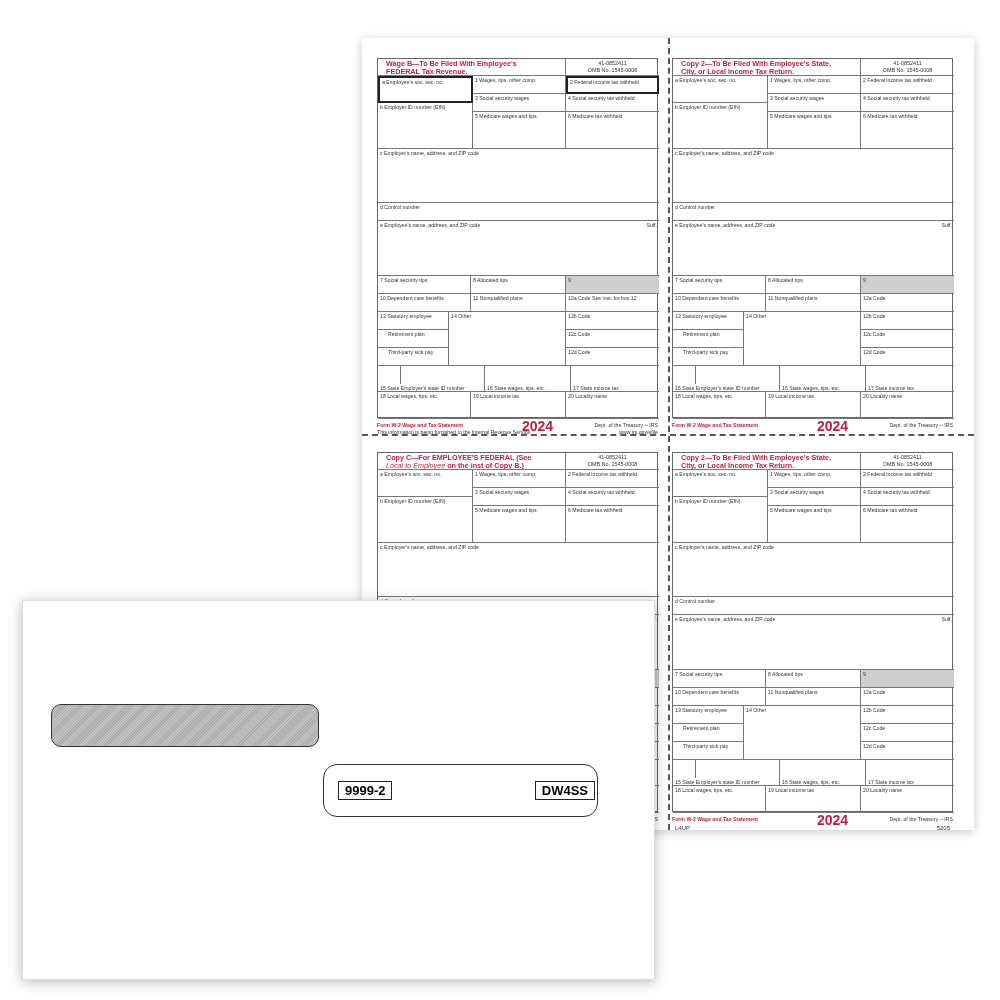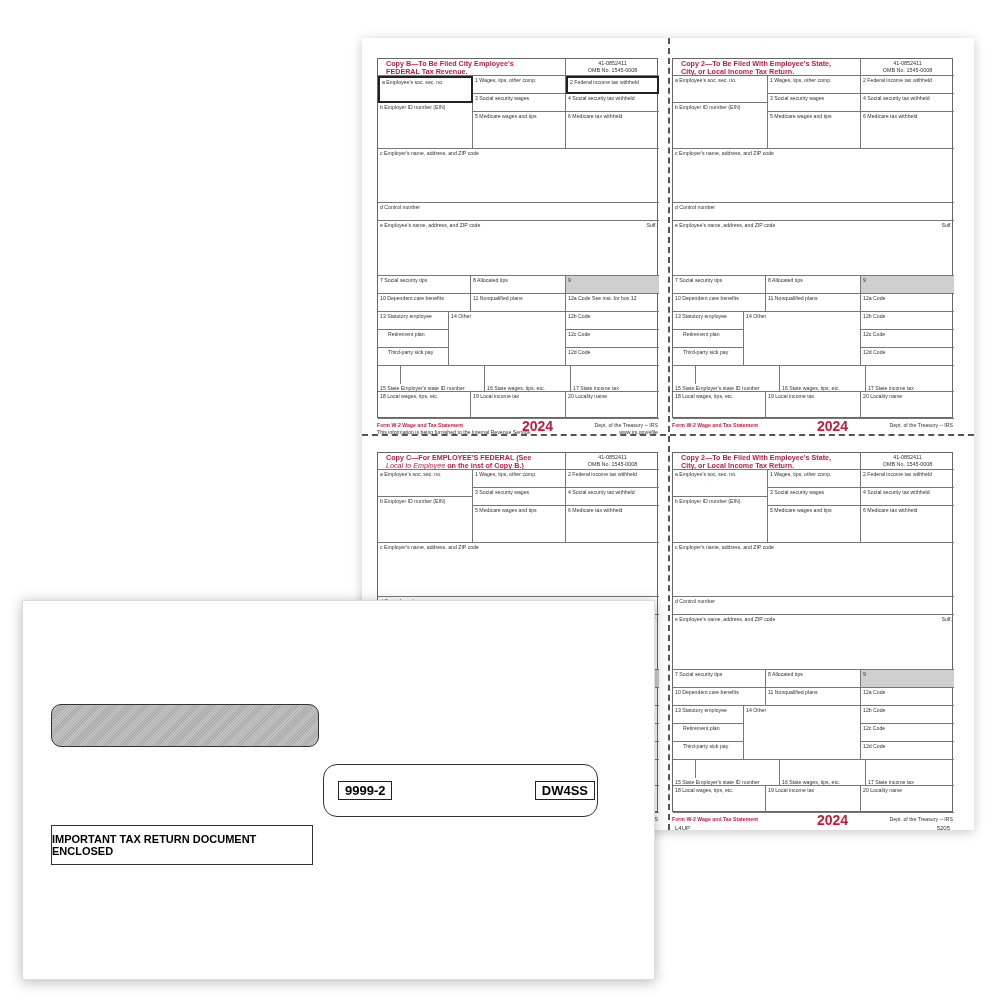--- a/index.html
+++ b/index.html
@@ -34,21 +34,21 @@
 </style>
 </head>
 <body>
 
 <div class="sheet">
   <div class="fold-v"></div>
   <div class="fold-h"></div>
 <div class="form" style="left: 15px; top: 20px;">
       <div class="grid" style="height: 360px;">
         <div class="cell" style="left: 0px; top: 0px; width: 188px; height: 17px; padding: 1px 8px;">
-          <div class="title">Copy B—To Be Filed City Employee's</div>
+          <div class="title">Wage B—To Be Filed With Employee's</div>
           <div class="title"><i></i> <span>FEDERAL Tax Revenue.</span></div>
         </div>
         <div class="cell nor omb" style="left: 188px; top: 0px; width: 93px; height: 17px; line-height: 7px;">
           <div>41-0852411</div>
           <div>OMB No. 1545-0008</div>
         </div>
         <div class="cell thick" style="left: 0px; top: 17px; width: 95px; height: 27px;"><span>a  Employee's soc. sec. no.</span></div>
         <div class="cell " style="left: 0px; top: 44px; width: 95px; height: 46px;"><span>b  Employer ID number (EIN)</span></div>
         <div class="cell " style="left: 95px; top: 17px; width: 93px; height: 18px;"><span>1  Wages, tips, other comp.</span></div>
         <div class="cell nor thick" style="left: 188px; top: 17px; width: 93px; height: 18px;"><span>2  Federal income tax withheld</span></div>
@@ -235,14 +235,13 @@
       <div class="foot" style="right: 3px; top: 373px; font-size: 6px;">5205</div>
     </div>
   </div>
 
 <div class="env">
   <div class="window"></div>
   <div class="codebox">
     <div class="code" style="left:14px;">9999-2</div>
     <div class="code" style="right:2px;">DW4SS</div>
   </div>
-  <div class="notice">IMPORTANT TAX RETURN DOCUMENT ENCLOSED</div>
 </div>
 
 </body></html>

